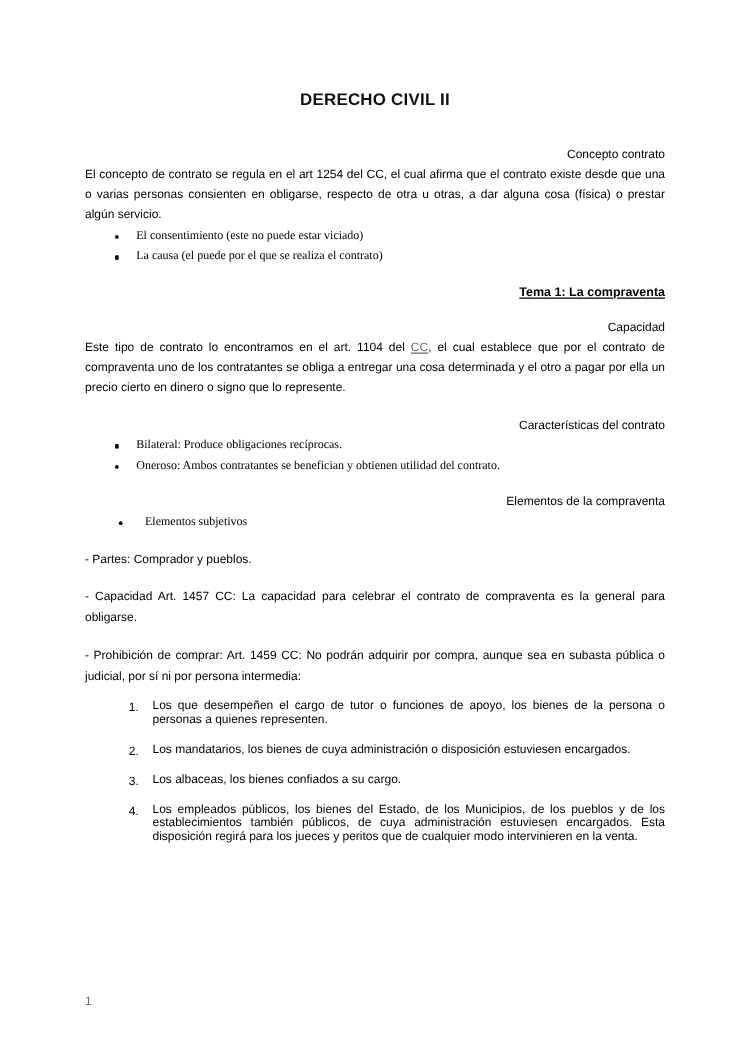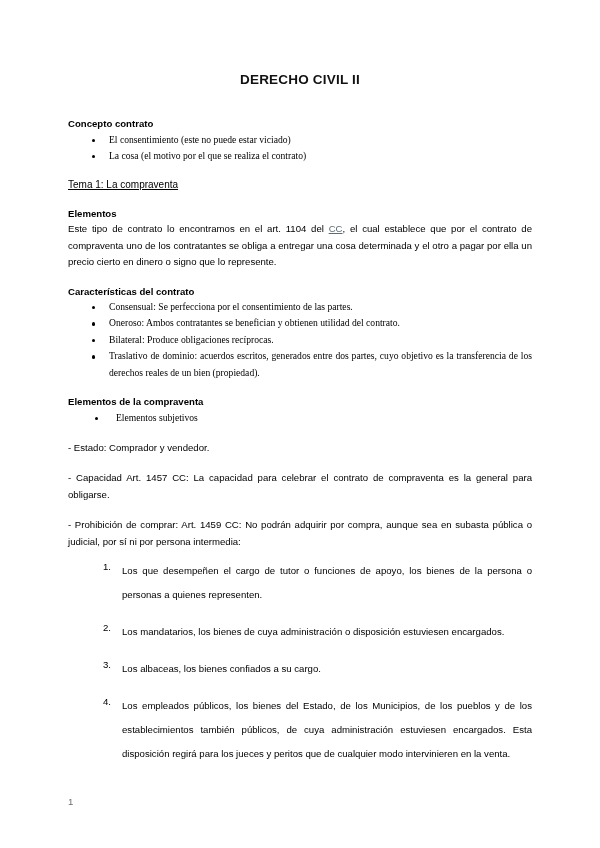--- a/index.html
+++ b/index.html
@@ -29,32 +29,34 @@
     text-align: center;
     font-size: 13.5px;
     font-weight: bold;
     letter-spacing: 0.2px;
     margin: 0;
     padding-top: 72px;
     color: #111111;
   }
   .section-heading {
     font-size: 9.6px;
-    font-weight: bold;
+    font-weight: normal;
     margin: 0;
     padding: 0;
     line-height: 14.5px;
     color: #000000;
+    text-align: right;
   }
   .tema-heading {
     font-size: 10px;
-    font-weight: normal;
+    font-weight: bold;
     text-decoration: underline;
     margin: 0;
     line-height: 14.5px;
+    text-align: right;
   }
   p.body-text {
     font-size: 9.6px;
     line-height: 16.4px;
     text-align: justify;
     margin: 0;
     color: #000000;
   }
   p.spaced {
     margin-top: 14px;
@@ -91,21 +93,21 @@
   }
   ol.numbers {
     list-style: none;
     margin: 0;
     padding: 0;
     counter-reset: li-counter;
   }
   ol.numbers > li {
     position: relative;
     font-size: 9.6px;
-    line-height: 24px;
+    line-height: 11px;
     padding-left: 54px;
     text-align: justify;
     counter-increment: li-counter;
     margin-top: 13px;
   }
   ol.numbers > li:first-child {
     margin-top: 9px;
   }
   ol.numbers > li::before {
     content: counter(li-counter) ".";
@@ -136,49 +138,48 @@
 <body>
 
 <div class="page">
   <div class="content">
 
     <h1 class="doc-title">DERECHO CIVIL II</h1>
 
     <div style="height:30px"></div>
 
     <div class="section-heading">Concepto contrato</div>
+    <p class="body-text">El concepto de contrato se regula en el art 1254 del CC, el cual afirma que el contrato existe desde que una o varias personas consienten en obligarse, respecto de otra u otras, a dar alguna cosa (física) o prestar algún servicio.</p>
 
     <ul class="bullets">
       <li>El consentimiento (este no puede estar viciado)</li>
-      <li>La cosa (el motivo por el que se realiza el contrato)</li>
+      <li>La causa (el puede por el que se realiza el contrato)</li>
     </ul>
 
     <div class="block-gap"></div>
     <div class="tema-heading">Tema 1: La compraventa</div>
 
     <div class="block-gap"></div>
-    <div class="section-heading">Elementos</div>
+    <div class="section-heading">Capacidad</div>
     <p class="body-text"><span>Este tipo de contrato lo encontramos en el art. 1104 del </span><span class="muted-ref">CC</span><span>, el cual establece que por el contrato de compraventa uno de los contratantes se obliga a entregar una cosa determinada y el otro a pagar por ella un precio cierto en dinero o signo que lo represente.</span></p>
 
     <div class="block-gap"></div>
     <div class="section-heading">Características del contrato</div>
     <ul class="bullets">
-      <li>Consensual: Se perfecciona por el consentimiento de las partes.</li>
+      <li>Bilateral: Produce obligaciones recíprocas.</li>
       <li>Oneroso: Ambos contratantes se benefician y obtienen utilidad del contrato.</li>
-      <li>Bilateral: Produce obligaciones recíprocas.</li>
-      <li>Traslativo de dominio: acuerdos escritos, generados entre dos partes, cuyo objetivo es la transferencia de los derechos reales de un bien (propiedad).</li>
     </ul>
 
     <div class="block-gap"></div>
     <div class="section-heading">Elementos de la compraventa</div>
     <ul class="bullets wide">
       <li>Elementos subjetivos</li>
     </ul>
 
-    <p class="body-text spaced">- Estado: Comprador y vendedor.</p>
+    <p class="body-text spaced">- Partes: Comprador y pueblos.</p>
     <p class="body-text spaced">- Capacidad Art. 1457 CC: La capacidad para celebrar el contrato de compraventa es la general para obligarse.</p>
     <p class="body-text spaced">- Prohibición de comprar: Art. 1459 CC: No podrán adquirir por compra, aunque sea en subasta pública o judicial, por sí ni por persona intermedia:</p>
 
     <ol class="numbers">
       <li>Los que desempeñen el cargo de tutor o funciones de apoyo, los bienes de la persona o personas a quienes representen.</li>
       <li>Los mandatarios, los bienes de cuya administración o disposición estuviesen encargados.</li>
       <li>Los albaceas, los bienes confiados a su cargo.</li>
       <li>Los empleados públicos, los bienes del Estado, de los Municipios, de los pueblos y de los establecimientos también públicos, de cuya administración estuviesen encargados. Esta disposición regirá para los jueces y peritos que de cualquier modo intervinieren en la venta.</li>
     </ol>
 

